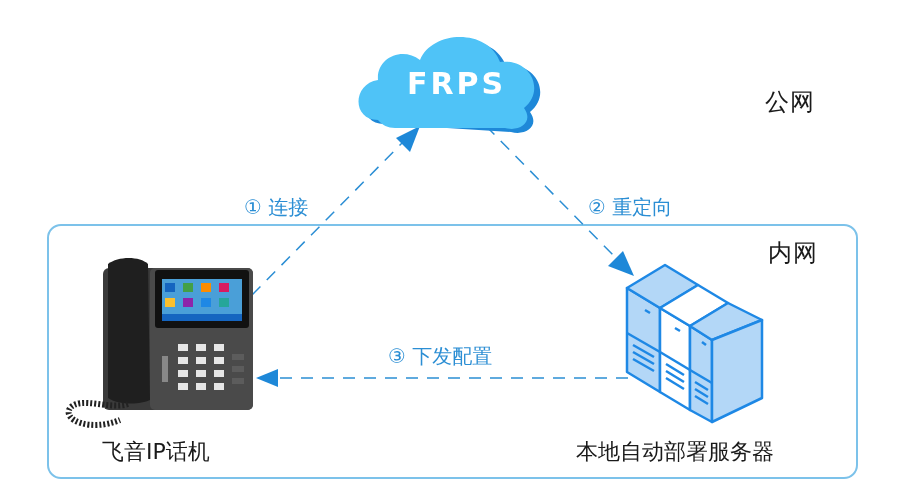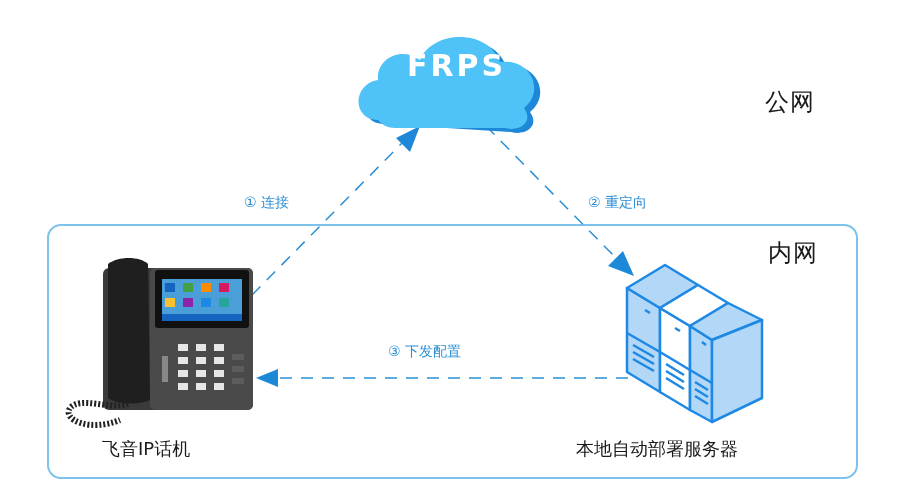--- a/index.html
+++ b/index.html
@@ -2,22 +2,22 @@
 <html><head>
   <meta charset="utf-8">
   <style>
     html, body { margin: 0; padding: 0; background: #ffffff; }
     body { width: 900px; height: 501px; position: relative; overflow: hidden;
            font-family: "DejaVu Sans", "Liberation Sans", sans-serif; }
     .abs { position: absolute; }
     .zone-box { position: absolute; left: 47px; top: 224px; width: 811px; height: 255px;
                 border: 2px solid #7cc2ea; border-radius: 14px; box-sizing: border-box; }
     .zone-label { position: absolute; font-size: 24px; color: #1a1a1a; font-weight: 500; letter-spacing: 1px; }
-    .step-label { position: absolute; font-size: 14px; color: #2b8ed4; white-space: nowrap; }
-    .node-label { position: absolute; font-size: 18px; color: #1a1a1a; white-space: nowrap; }
+    .step-label { position: absolute; font-size: 20px; color: #2b8ed4; white-space: nowrap; }
+    .node-label { position: absolute; font-size: 22px; color: #1a1a1a; white-space: nowrap; }
     svg { position: absolute; left: 0; top: 0; }
   </style>
 </head>
 <body>
 
 <div class="zone-box"></div>
 <div class="zone-label" style="left:765px; top:62px;margin-top:24px;">公网</div>
 <div class="zone-label" style="left:768px; top:237px;">内网</div>
 
 <svg width="900" height="501" viewBox="0 0 900 501">
@@ -114,20 +114,20 @@
     </g>
 
     <rect x="232" y="354" width="12" height="6" fill="#5c5c5c"></rect>
     <rect x="232" y="366" width="12" height="6" fill="#5c5c5c"></rect>
     <rect x="232" y="378" width="12" height="6" fill="#5c5c5c"></rect>
 
     <rect x="162" y="356" width="6" height="26" fill="#888"></rect>
   </g>
 </svg>
 
-<div class="abs" style="left:407px; top:48px; font-size:30px; font-weight:bold; color:#ffffff; letter-spacing:3px;">FRPS</div>
+<div class="abs" style="left:407px; top:66px; font-size:30px; font-weight:bold; color:#ffffff; letter-spacing:3px;">FRPS</div>
 
 <div class="step-label" style="left:244px; top:194px;">① 连接</div>
 <div class="step-label" style="left:588px; top:194px;">② 重定向</div>
 <div class="step-label" style="left:388px; top:343px;text-align:center;">③ 下发配置</div>
 
 <div class="node-label" style="left:102px; top:437px;">飞音IP话机</div>
 <div class="node-label" style="left:576px; top:437px;">本地自动部署服务器</div>
 
 </body></html>

